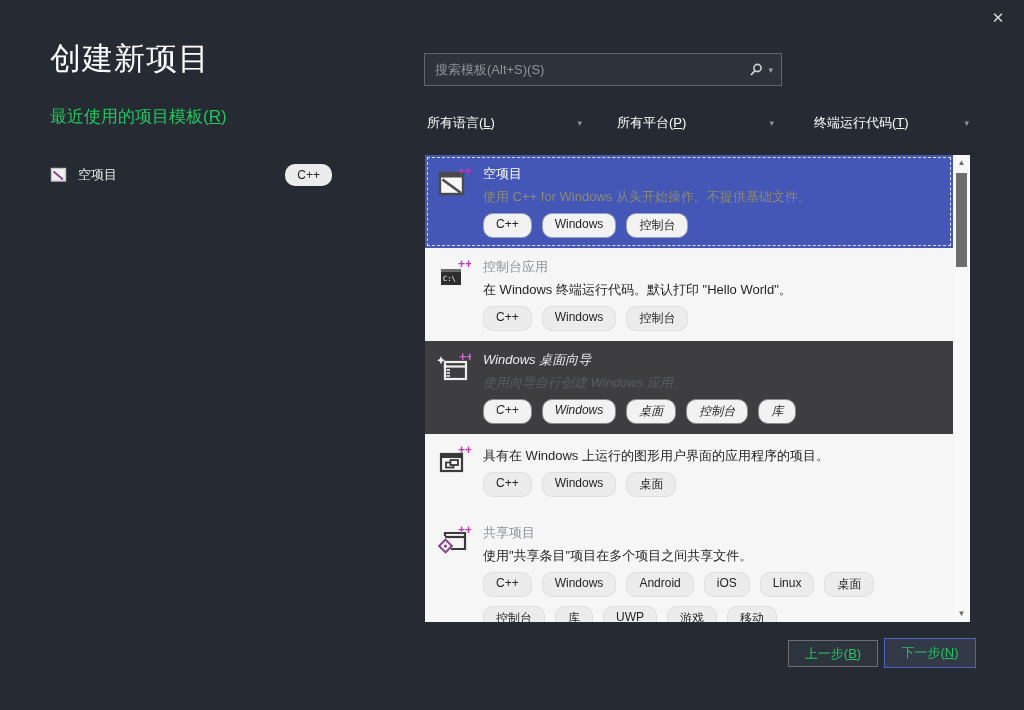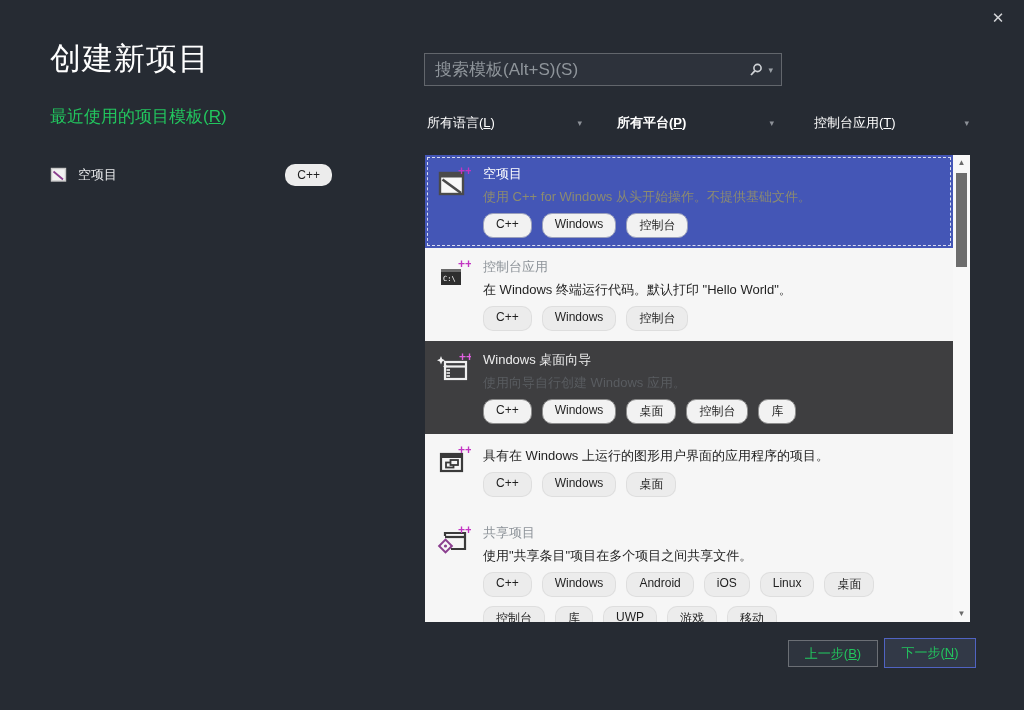--- a/index.html
+++ b/index.html
@@ -10,33 +10,33 @@
 
   .close-btn { position:absolute; top:6px; right:12px; width:28px; height:24px;
     color:#d4d6d9; font-size:15px; text-align:center; line-height:24px; cursor:pointer; }
 
   .page-title { position:absolute; left:50px; top:38px; font-size:31px; font-weight:400;
     color:#ffffff; letter-spacing:1px; }
 
   .search-box { position:absolute; left:424px; top:53px; width:358px; height:33px;
     background:#2d323b; border:1px solid #62666c; display:flex; align-items:center; padding:0 8px 0 10px; }
   .search-box input { flex:1; background:transparent; border:none; outline:none;
-    color:#d946ef; font-size:17px; font-family:inherit; }
+    color:#d946ef; font-size:13px; font-family:inherit; }
   .search-box input::placeholder { color:#8f959b; opacity:1; }
   .search-icon { display:flex; align-items:center; margin-left:6px; }
   .search-caret { color:#9aa0a6; font-size:9px; margin-left:4px; }
 
   .section-label { position:absolute; left:50px; top:105px; font-size:17px; color:#22c55e; }
   .mn { text-decoration:underline; }
 
   .filter { position:absolute; top:114px; display:flex; align-items:center;
     justify-content:space-between; color:#ffffff; font-size:13px; cursor:default; }
   .filter .caret { color:#8d9298; font-size:9px; }
   #filter-lang { left:427px; width:155px;justify-content:space-between; }
-  #filter-platform { left:617px; width:157px;font-weight:bold; }
+  #filter-platform { left:617px; width:157px; }
   #filter-type { left:814px; width:155px; }
 
   .recent-row { position:absolute; left:50px; top:160px; width:282px; height:30px;
     display:flex; align-items:center; }
   .recent-row .ricon { width:18px; height:18px; margin-right:10px; }
   .recent-row .rtitle { flex:1; color:#e8eaec; font-size:13px; }
   .recent-badge { background:#ececec; color:#1f1f1f; font-size:12px;
     padding:4px 12px; border-radius:10px; }
 
   .template-list { position:absolute; left:425px; top:155px; width:545px; height:467px;
@@ -54,21 +54,21 @@
     border-radius:10px; border:1px solid rgba(0,0,0,0.06); white-space:nowrap; }
 
   .row.normal .row-title { color:#8d9399; }
   .row.normal .row-desc { color:#1f1f1f; }
 
   .row.selected { background:#4456b6; outline:1px dashed #d9ddf0; outline-offset:-3px; }
   .row.selected .row-title { color:#ffffff; }
   .row.selected .row-desc { color:#8c8b70; }
   .row.selected .badge { background:#f2f2f2; border-color:#9aa0bc; }
 
-  .row.hover { background:#3e3e40; }
+  .row.hover { background:#3e3e40;font-style:italic; }
   .row.hover .row-title { color:#ececec; }
   .row.hover .row-desc { color:#595c60; }
   .row.hover .badge { background:#f2f2f2; border-color:#8c8c8c; }
 
   .scrollbar { position:absolute; top:0; right:0; width:17px; height:467px; background:#f8f8f8; }
   .scroll-arrow { position:absolute; left:0; width:17px; height:16px; color:#6a6a6a;
     font-size:8px; text-align:center; line-height:16px; cursor:pointer; }
   .scroll-arrow.up { top:0; }
   .scroll-arrow.down { bottom:0; }
   .scroll-thumb { position:absolute; left:3px; top:18px; width:11px; height:94px;
@@ -158,21 +158,21 @@
 
   <div class="filter" id="filter-lang">
     <span><span>所有语言(</span><span class="mn">L</span><span>)</span></span>
     <span class="caret">▾</span>
   </div>
   <div class="filter" id="filter-platform">
     <span><span>所有平台(</span><span class="mn">P</span><span>)</span></span>
     <span class="caret">▾</span>
   </div>
   <div class="filter" id="filter-type">
-    <span><span>控制台应用(</span><span class="mn">T</span><span>)</span></span>
+    <span><span>终端运行代码(</span><span class="mn">T</span><span>)</span></span>
     <span class="caret">▾</span>
   </div>
 
   <div class="recent-row">
     <svg class="ricon">
         <use href="#sym-recent-empty"></use>
       </svg>
     <span class="rtitle">空项目</span>
     <span class="recent-badge">C++</span>
   </div>

